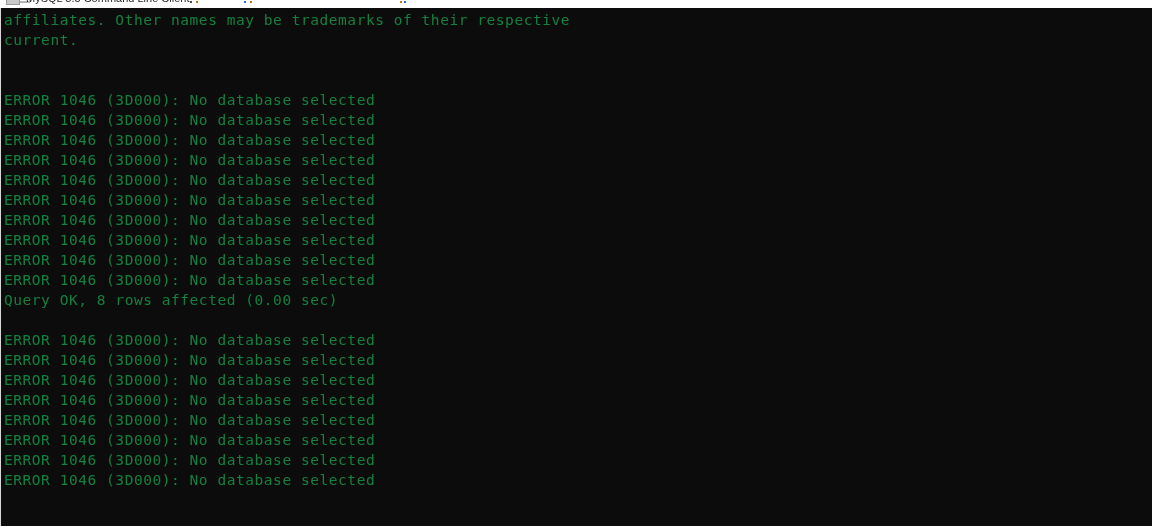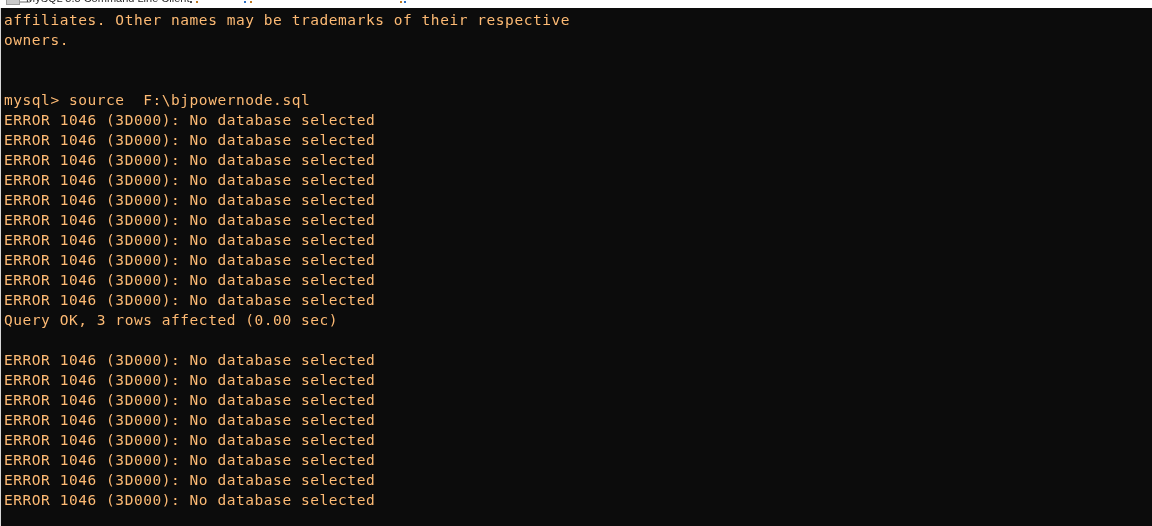--- a/index.html
+++ b/index.html
@@ -105,21 +105,21 @@
     left: 1px;
     width: 1150px;
   }
   .cline {
     display: block;
     height: 20px;
     line-height: 20px;
     font-family: "DejaVu Sans Mono", "Liberation Mono", monospace;
     font-size: 14.5px;
     letter-spacing: 0.55px;
-    color: #fdba74;
+    color: #15803d;
     white-space: pre;
     padding-left: 2px;
   }
   .cline.blank { color: transparent; }
 </style>
 </head>
 <body>
 
 <div id="window">
 
@@ -135,35 +135,34 @@
       <i style="left:244px;background:#2a6fc4;"></i>
       <i style="left:250px;background:#c07a22;"></i>
       <i style="left:400px;background:#c07a22;"></i>
       <i style="left:404px;background:#2a6fc4;"></i>
     </div>
   </div>
 
   <div id="console">
     <div id="console-lines">
         <div class="cline">affiliates. Other names may be trademarks of their respective</div>
-        <div class="cline">owners.</div>
+        <div class="cline">current.</div>
         <div class="cline blank"> </div>
         <div class="cline blank"> </div>
-        <div class="cline">mysql&gt; source  F:\bjpowernode.sql</div>
         <div class="cline">ERROR 1046 (3D000): No database selected</div>
         <div class="cline">ERROR 1046 (3D000): No database selected</div>
         <div class="cline">ERROR 1046 (3D000): No database selected</div>
         <div class="cline">ERROR 1046 (3D000): No database selected</div>
         <div class="cline">ERROR 1046 (3D000): No database selected</div>
         <div class="cline">ERROR 1046 (3D000): No database selected</div>
         <div class="cline">ERROR 1046 (3D000): No database selected</div>
         <div class="cline">ERROR 1046 (3D000): No database selected</div>
         <div class="cline">ERROR 1046 (3D000): No database selected</div>
         <div class="cline">ERROR 1046 (3D000): No database selected</div>
-        <div class="cline">Query OK, 3 rows affected (0.00 sec)</div>
+        <div class="cline">Query OK, 8 rows affected (0.00 sec)</div>
         <div class="cline blank"> </div>
         <div class="cline">ERROR 1046 (3D000): No database selected</div>
         <div class="cline">ERROR 1046 (3D000): No database selected</div>
         <div class="cline">ERROR 1046 (3D000): No database selected</div>
         <div class="cline">ERROR 1046 (3D000): No database selected</div>
         <div class="cline">ERROR 1046 (3D000): No database selected</div>
         <div class="cline">ERROR 1046 (3D000): No database selected</div>
         <div class="cline">ERROR 1046 (3D000): No database selected</div>
         <div class="cline">ERROR 1046 (3D000): No database selected</div>
       </div>

